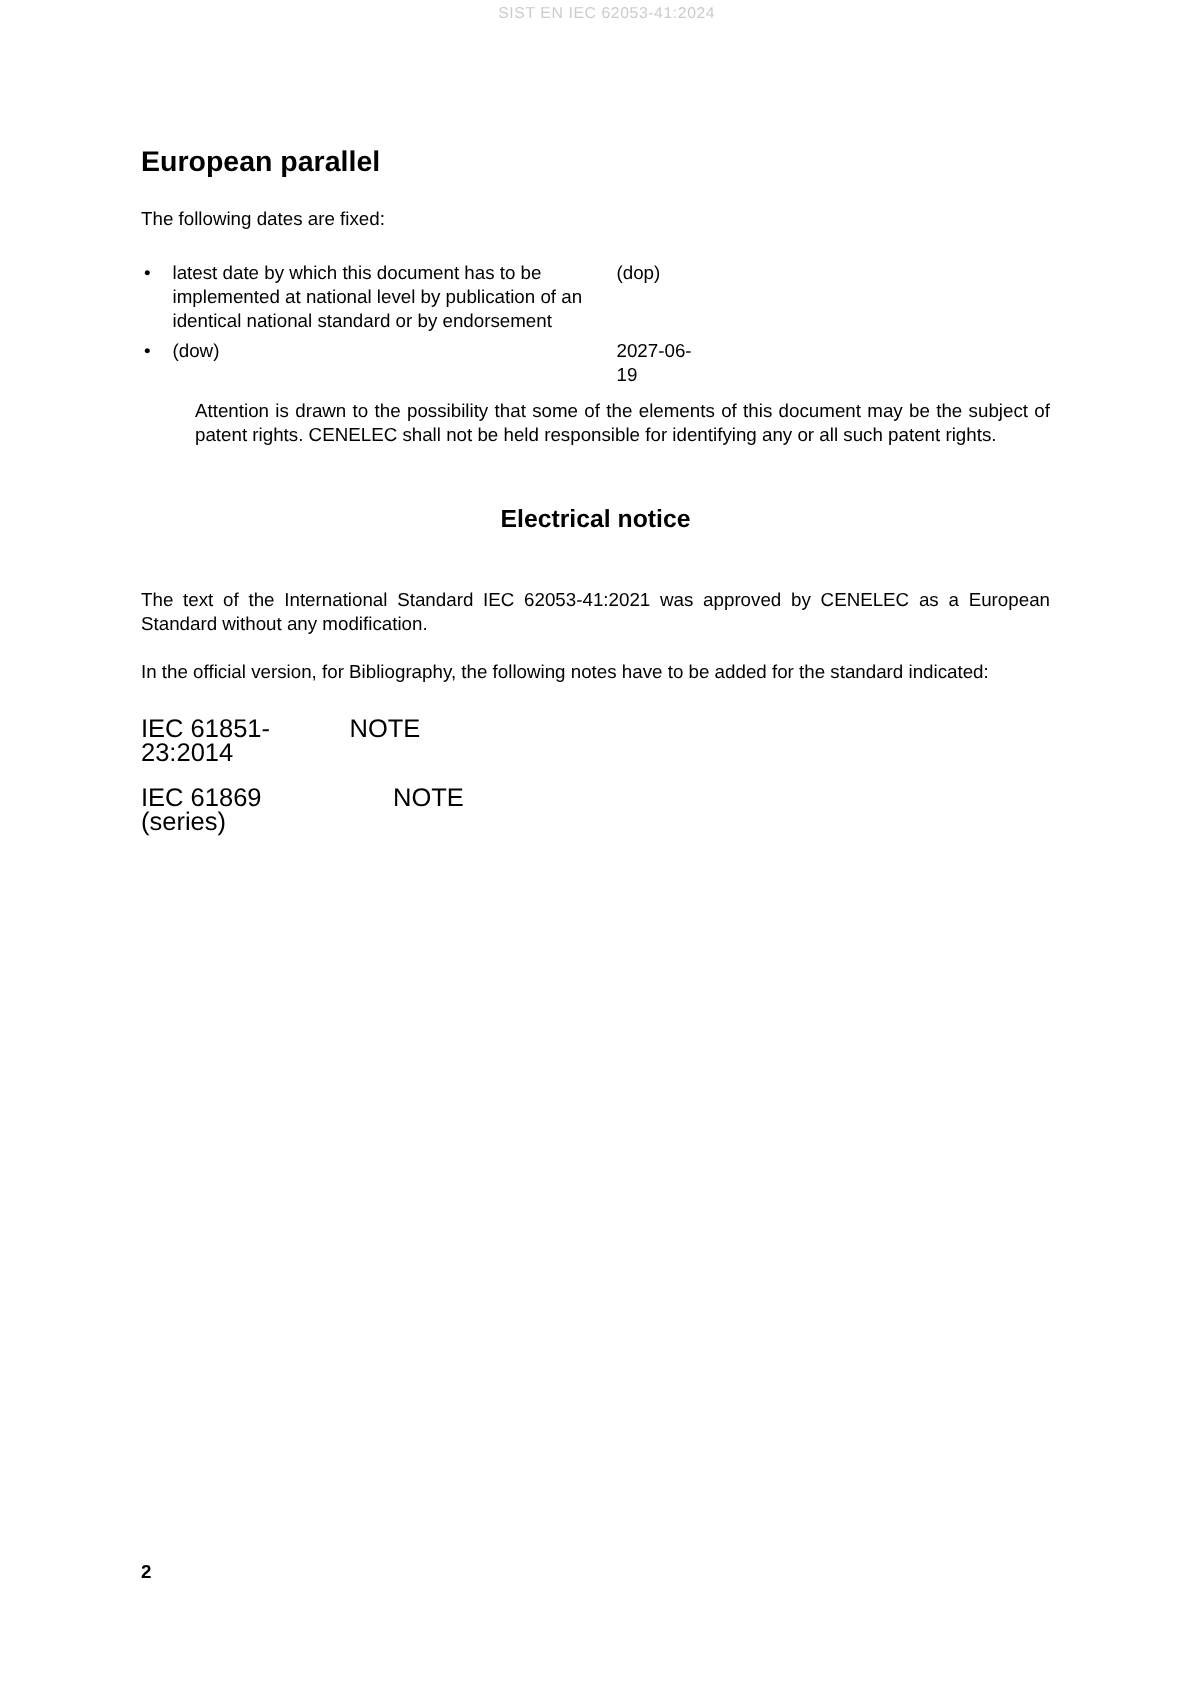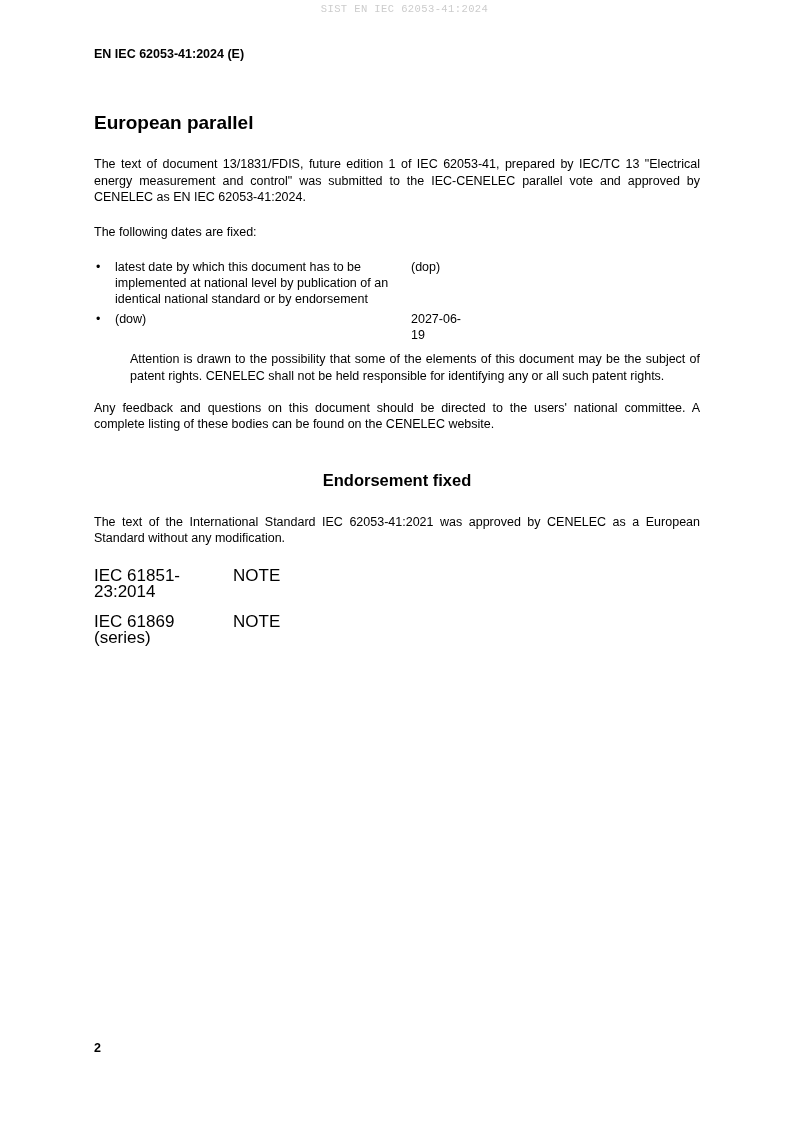--- a/index.html
+++ b/index.html
@@ -15,21 +15,21 @@
     font-family: "Liberation Sans", sans-serif;
     color: #000000;
     overflow: hidden;
   }
   .running-header {
     position: absolute;
     top: 3px;
     left: 16px;
     right: 0;
     text-align: center;
-    font-family: Liberation Mono, monospace;
+    font-family: Liberation Sans, sans-serif;
     font-size: 10.5px;
     letter-spacing: 0.4px;
     color: #cccccc;
   }
   .content {
     padding: 47px 93px 0 94px;
   }
   .doc-ref {
     font-size: 12.5px;
     font-weight: bold;
@@ -52,21 +52,21 @@
     margin: 0;
     font-size: 12.5px;
     line-height: 16.6px;
   }
   .just { text-align: justify; }
   .mt-para1     { margin-top: 22px; }
   .mt-intro     { margin-top: 18px; }
   .mt-attention { margin-top: 8px; margin-left: 36px; }
   .mt-prepared  { margin-top: 16px; }
   .mt-feedback  { margin-top: 15px; }
-  .mt-endo1     { margin-top: 24px; }
+  .mt-endo1     { margin-top: 36px; }
   .mt-endo2     { margin-top: 15px; }
   .date-row {
     display: grid;
     grid-template-columns: 21px 296px 58px auto;
     font-size: 12.5px;
     line-height: 16px;
   }
   .date-row.first { margin-top: 19px; }
   .date-row.second { margin-top: 4px; }
   .date-bullet {
@@ -74,68 +74,66 @@
     font-size: 12.5px;
   }
   .date-desc { padding-right: 16px; }
   .note-row {
     display: grid;
     grid-template-columns: 139px 46px auto;
     font-size: 17px;
     line-height: 16px;
   }
   .note-row.first { margin-top: 21px; }
-  .note-row.second { margin-top: 14px; }
+  .note-row.second { margin-top: 14px; gap: 29px; }
   .page-number {
     position: absolute;
     top: 1041px;
     left: 94px;
     font-size: 12.5px;
     font-weight: bold;
     line-height: 14px;
   }
 </style>
 </head>
 <body>
 
 <div class="page">
 
   <div class="running-header">SIST EN IEC 62053-41:2024</div>
 
   <div class="content">
 
-    <div class="doc-ref">EN IEC 62053-41:2024 (E)</div>
 
     <h1 class="h1">European parallel</h1>
 
-    <p class="body just mt-para1">The text of document 13/1831/FDIS, future edition 1 of IEC 62053-41, prepared by IEC/TC 13 "Electrical energy measurement and control" was submitted to the IEC-CENELEC parallel vote and approved by CENELEC as EN IEC 62053-41:2024.</p>
 
     <p class="body mt-intro">The following dates are fixed:</p>
 
     <div class="date-row first">
       <span class="date-bullet">•</span>
       <span class="date-desc">latest date by which this document has to be implemented at national level by publication of an identical national standard or by endorsement</span>
       <span class="date-label">(dop)</span>
     </div>
 
     <div class="date-row second">
       <span class="date-bullet">•</span>
       <span class="date-label">(dow)</span>
       <span class="date-value">2027-06-19</span>
     </div>
 
     <p class="body just mt-attention">Attention is drawn to the possibility that some of the elements of this document may be the subject of patent rights. CENELEC shall not be held responsible for identifying any or all such patent rights.</p>
 
 
-    <p class="body just mt-feedback">Any feedback and questions on this document should be directed to the users' national committee. A complete listing of these bodies can be found on the CENELEC website.</p>
 
-    <h2 class="h2">Endorsement fixed</h2>
+    <h2 class="h2">Electrical notice</h2>
 
     <p class="body just mt-endo1">The text of the International Standard IEC 62053-41:2021 was approved by CENELEC as a European Standard without any modification.</p>
 
+    <p class="body mt-endo2">In the official version, for Bibliography, the following notes have to be added for the standard indicated:</p>
 
     <div class="note-row first">
       <span>IEC 61851-23:2014</span>
       <span>NOTE</span>
     </div>
 
     <div class="note-row second">
       <span>IEC 61869 (series)</span>
       <span>NOTE</span>
     </div>

